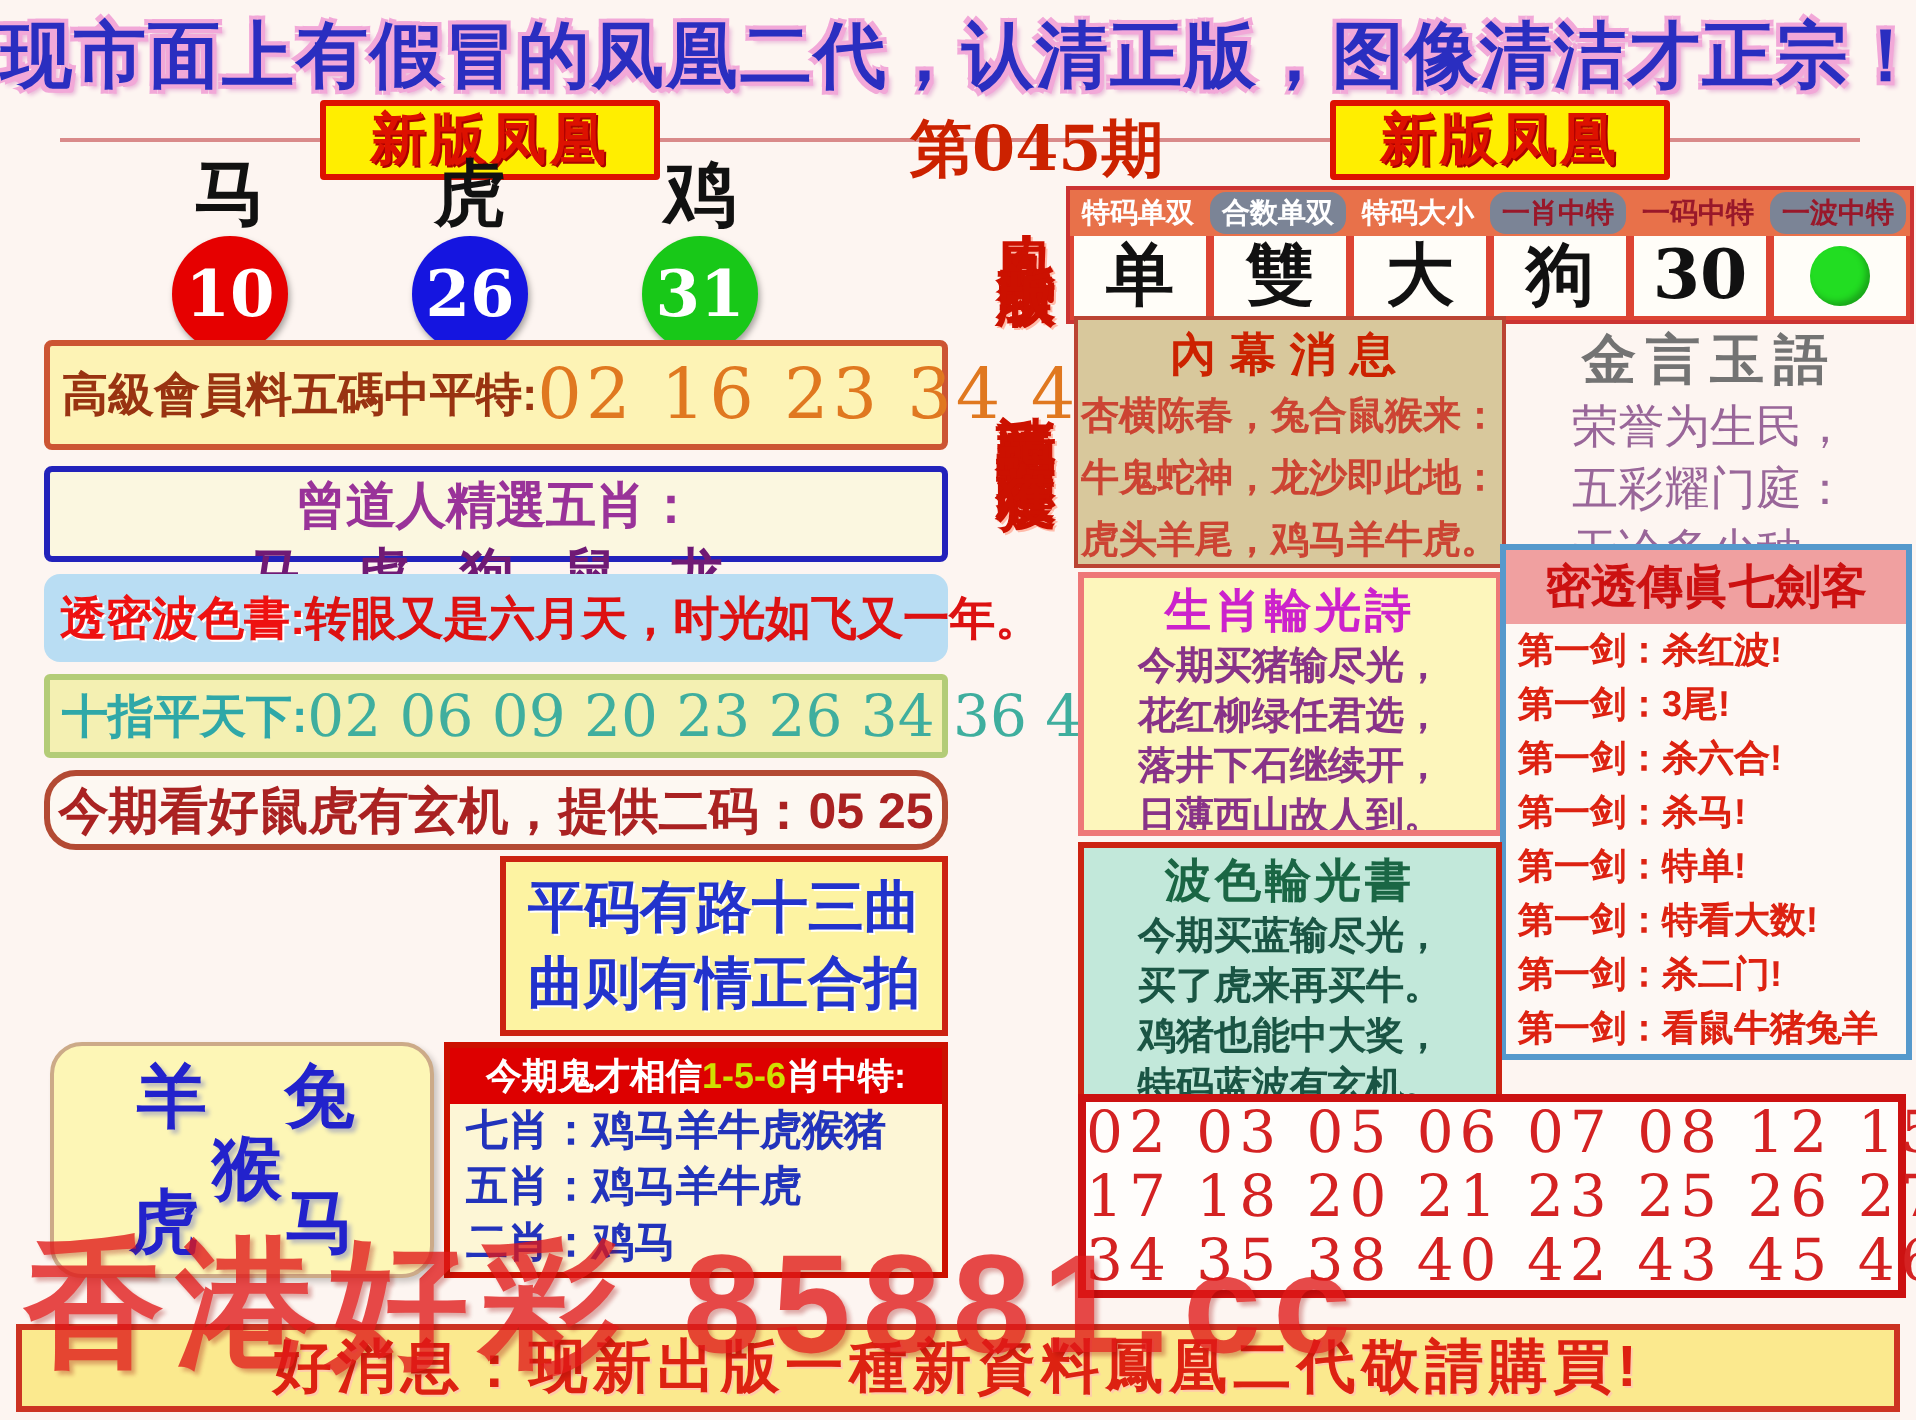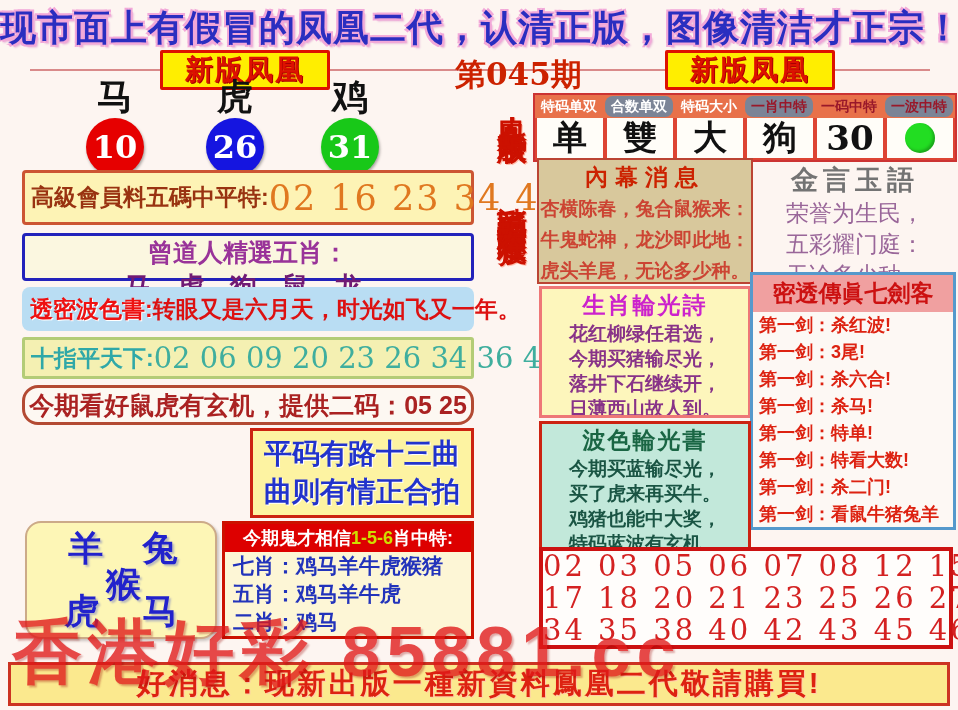--- a/index.html
+++ b/index.html
@@ -268,34 +268,34 @@
     </div>
     <div class="ghost-line">七肖：鸡马羊牛虎猴猪</div>
     <div class="ghost-line">五肖：鸡马羊牛虎</div>
     <div class="ghost-line">二肖：鸡马</div>
   </div>
 
   <div class="insider-box">
     <div class="insider-title">內幕消息</div>
     <div class="insider-line">杏横陈春，兔合鼠猴来：</div>
     <div class="insider-line">牛鬼蛇神，龙沙即此地：</div>
-    <div class="insider-line">虎头羊尾，无论多少种。</div>
+    <div class="insider-line">虎头羊尾，鸡马羊牛虎。</div>
   </div>
 
   <div class="golden-box">
     <div class="golden-title">金言玉語</div>
     <div class="golden-line">荣誉为生民，</div>
     <div class="golden-line">五彩耀门庭：</div>
     <div class="golden-line">无论多少种。</div>
   </div>
 
   <div class="zpoem-box">
     <div class="zpoem-title">生肖輪光詩</div>
+    <div class="zpoem-line">今期买猪输尽光，</div>
     <div class="zpoem-line">花红柳绿任君选，</div>
-    <div class="zpoem-line">今期买猪输尽光，</div>
     <div class="zpoem-line">落井下石继续开，</div>
     <div class="zpoem-line">日薄西山故人到。</div>
   </div>
 
   <div class="swords-box">
     <div class="swords-head">密透傳眞七劍客</div>
     <div class="swords-line">第一剑：杀红波!</div>
     <div class="swords-line">第一剑：3尾!</div>
     <div class="swords-line">第一剑：杀六合!</div>
     <div class="swords-line">第一剑：杀马!</div>

